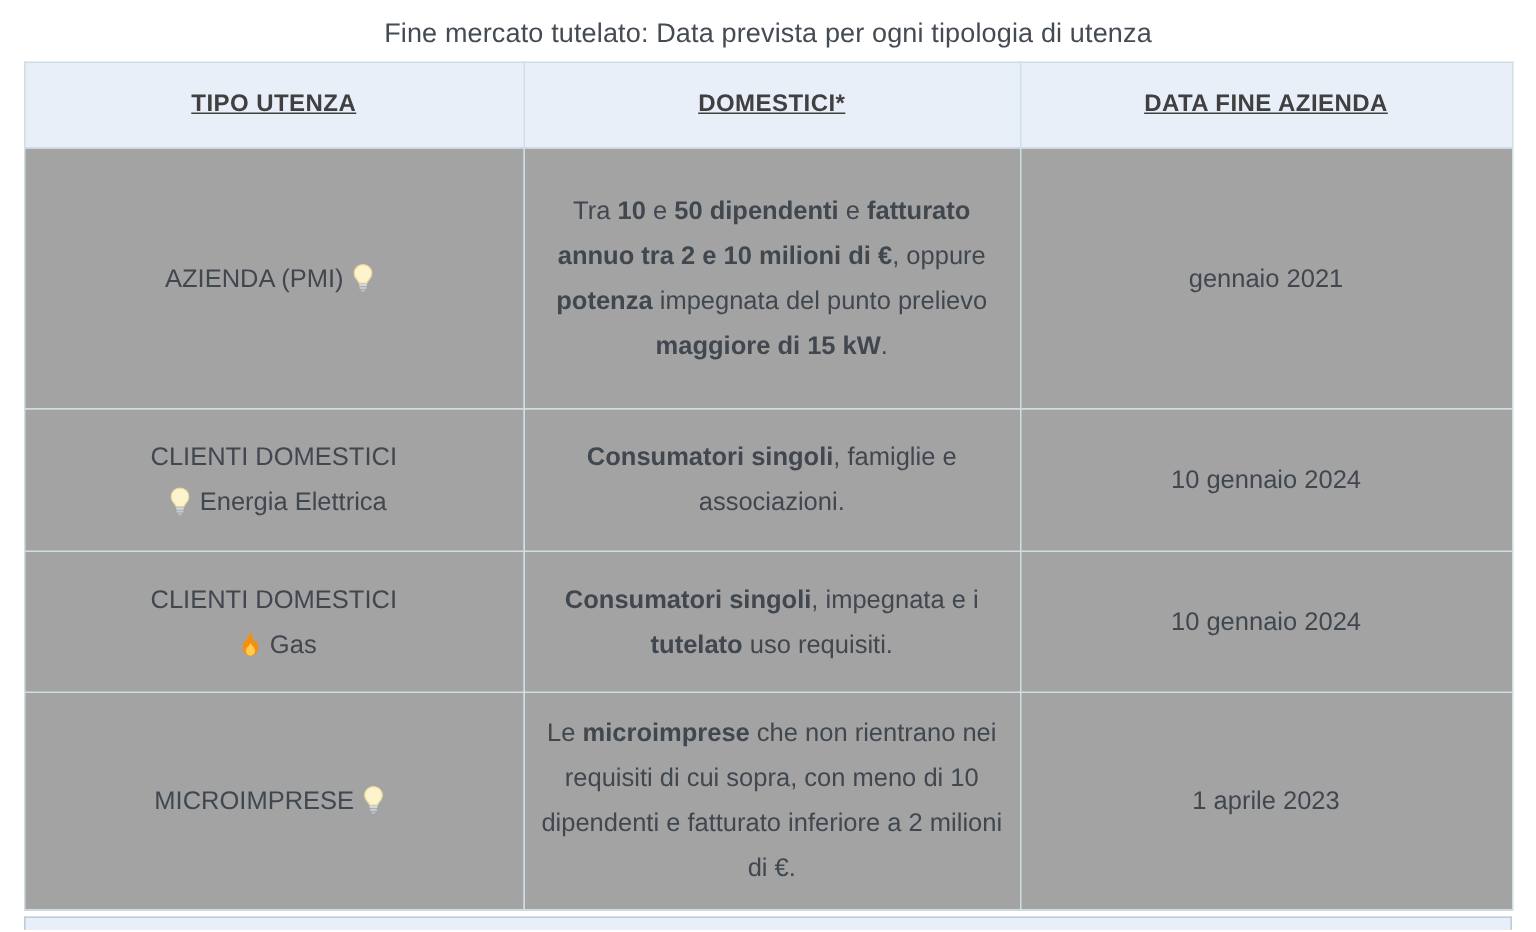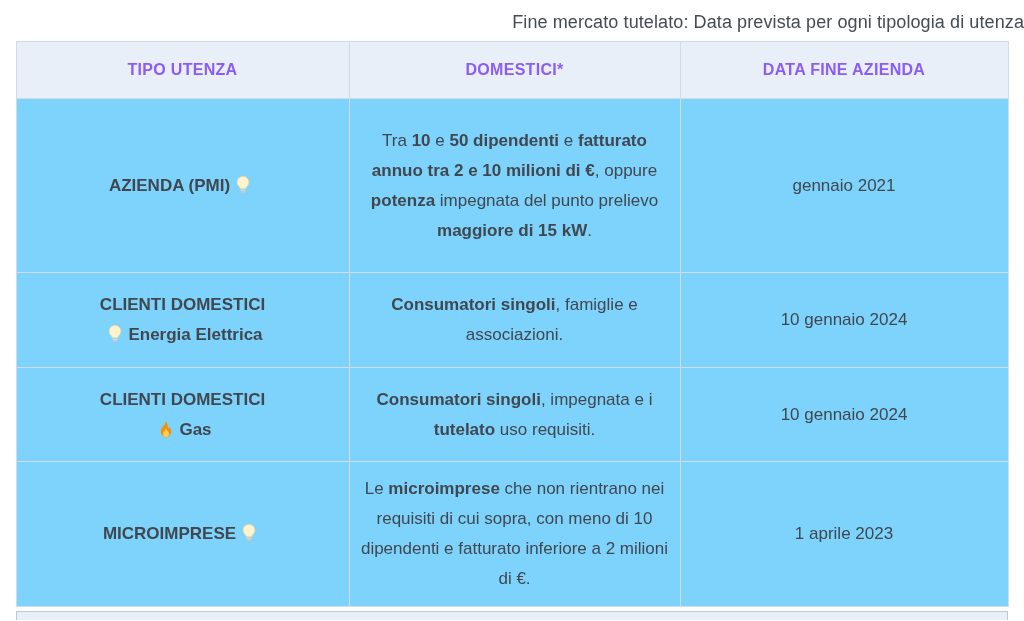--- a/index.html
+++ b/index.html
@@ -2,48 +2,48 @@
 <html><head>
 <meta charset="utf-8">
 <style>
   html,body{margin:0;padding:0;}
   body{
     width:1024px;height:621px;overflow:hidden;background:#ffffff;
     font-family:"Liberation Sans","DejaVu Sans",sans-serif;
     color:#41474f;
   }
   .page-title{
-    text-align:right;font-size:18px;font-weight:400;color:#454b53;
+    text-align:center;font-size:18px;font-weight:400;color:#454b53;
     margin:12px 0 8px 0;letter-spacing:.1px;
   }
   table.utenza-table{
     border-collapse:collapse;table-layout:fixed;
     width:992px;margin:0 auto;
     border:1px solid #b9cdd9;
   }
   col.c1{width:333px;} col.c2{width:331px;} col.c3{width:328px;}
   th,td{
     border:1px solid #d0dde5;
     text-align:center;vertical-align:middle;
   }
   th{
-    background:#e9eff8;color:#8b5cf6;
+    background:#e9eff8;color:#404040;
     font-size:16px;font-weight:700;letter-spacing:.3px;
-    padding:13px 10px;line-height:30px;
+    padding:13px 10px;line-height:30px;text-decoration:underline;
   }
   td{
     font-size:17px;line-height:30px;padding:12px 8px;
-    background:#7dd3fc;
+    background:#a3a3a3;
     text-align:center;
   }
   tbody tr:nth-child(1){height:174px;}
   tbody tr:nth-child(2){height:95px;}
   tbody tr:nth-child(3){height:94px;}
   tbody tr:nth-child(4){height:145px;}
-  td[data-name="tipo-utenza-cell"]{font-weight:700;font-size:17px;}
+  td[data-name="tipo-utenza-cell"]{font-weight:400;font-size:17px;}
   td[data-name="requisiti-cell"] strong{font-weight:700;}
   td[data-name="data-fine-cell"]{font-weight:400;}
   .emoji{
     display:inline-block;vertical-align:-4px;margin:0 3px;
     width:20px;height:20px;line-height:0;
   }
   .emoji svg{width:20px;height:20px;}
   .next-table-strip{
     width:990px;height:8px;margin:4px auto 0 auto;
     background:#e9eff8;border:1px solid #b9cdd9;border-bottom:none;

